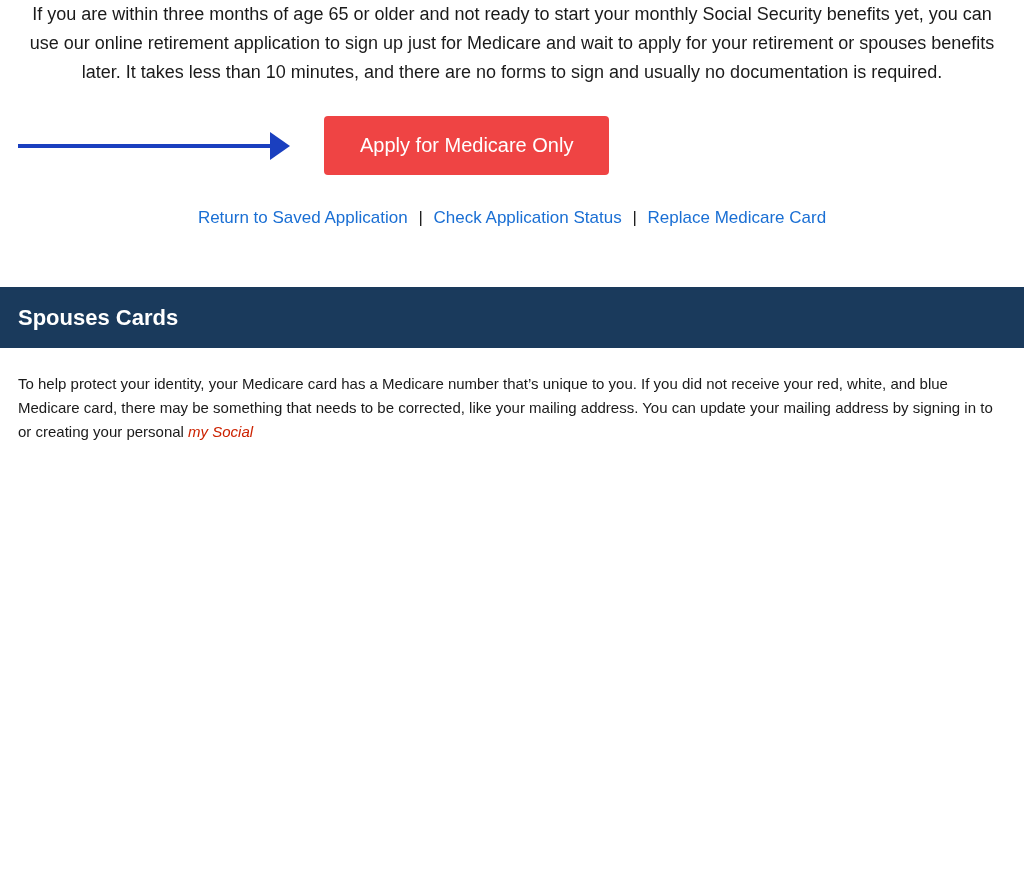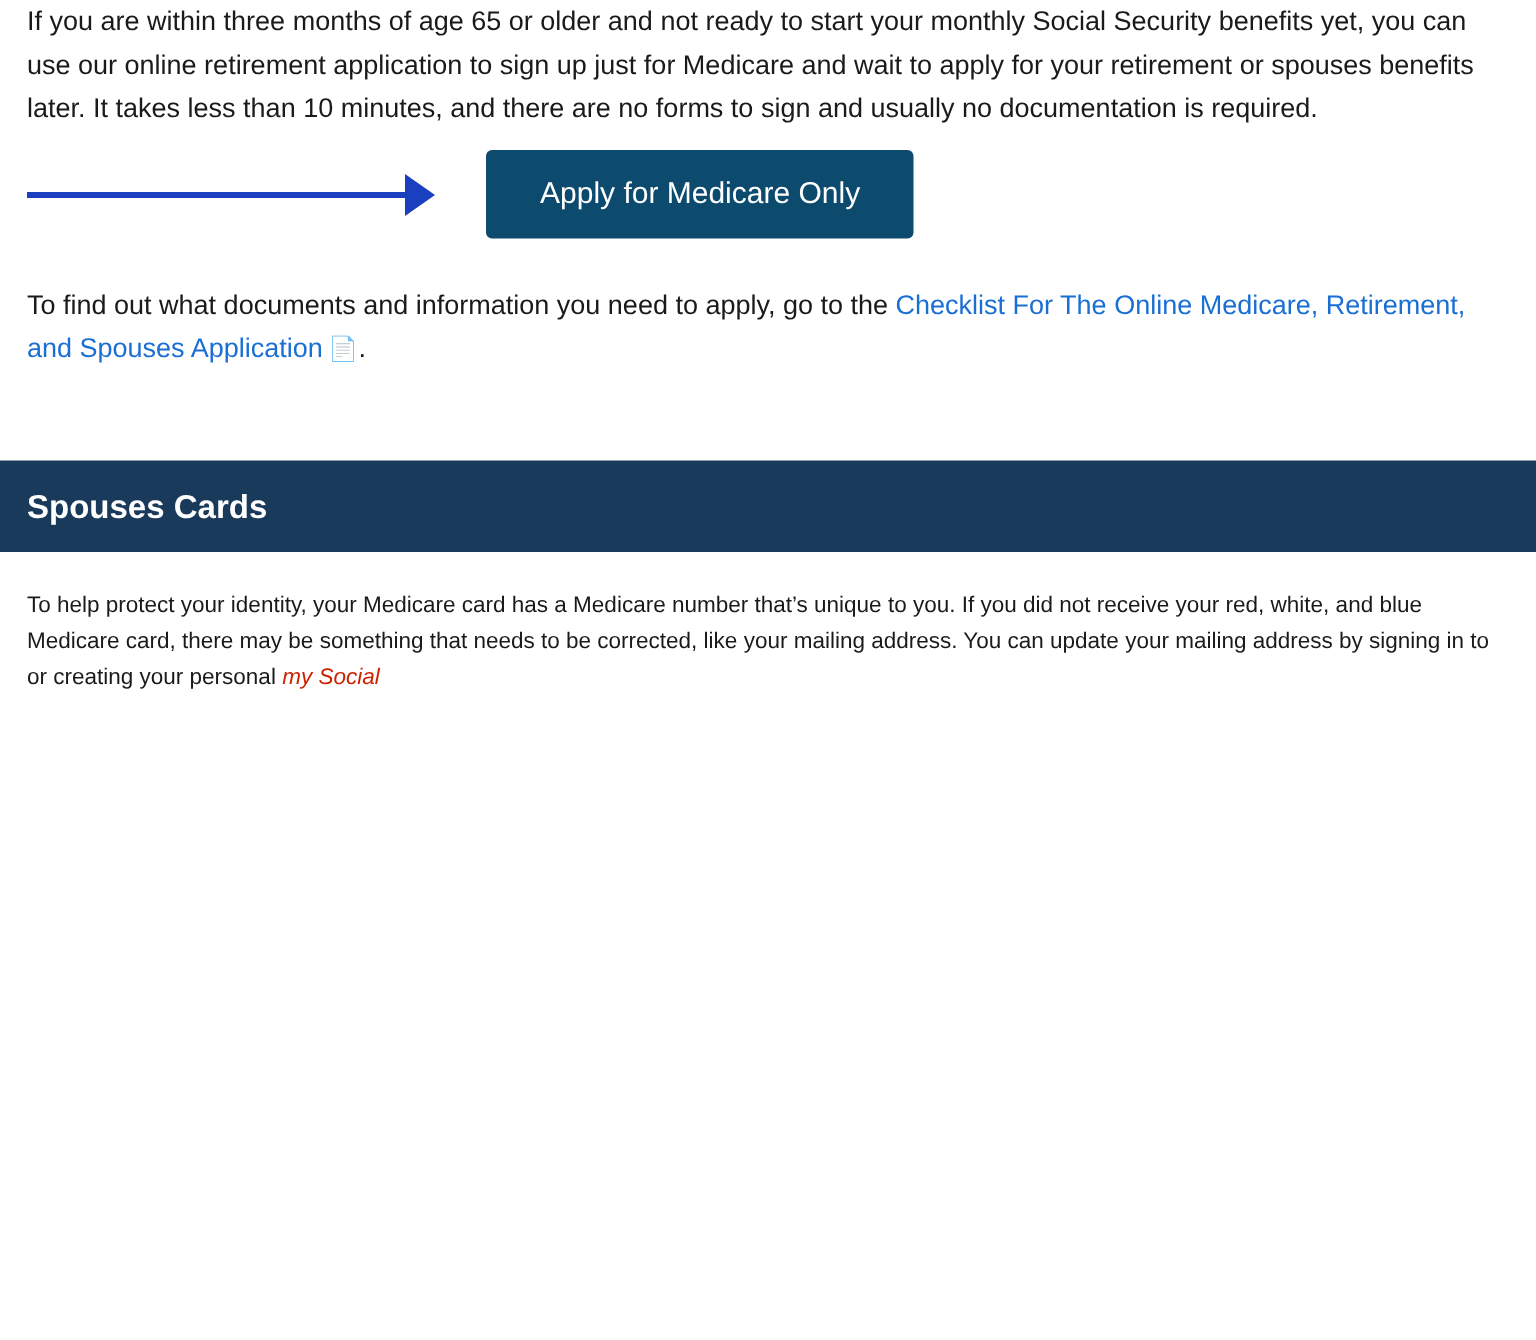--- a/index.html
+++ b/index.html
@@ -32,21 +32,22 @@
     }
 
     .content-area {
       padding: 0 18px 28px 18px;
     }
 
     .intro-paragraph {
       font-size: 18px;
       line-height: 1.6;
       color: #1a1a1a;
-      margin-bottom: 14px;
+      margin-bottom: 30px;
+      text-align: center;
     }
 
     .apply-row {
       display: flex;
       align-items: center;
       margin-bottom: 30px;
       gap: 0;
     }
 
     .arrow-container {
@@ -71,21 +72,21 @@
       top: 50%;
       transform: translateY(-50%);
       width: 0;
       height: 0;
       border-top: 14px solid transparent;
       border-bottom: 14px solid transparent;
       border-left: 20px solid #1a3fbf;
     }
 
     .apply-btn {
-      background-color: #0c4a6e;
+      background-color: #ef4444;
       color: #ffffff;
       border: none;
       padding: 18px 36px;
       font-size: 20px;
       font-weight: normal;
       cursor: pointer;
       border-radius: 4px;
       white-space: nowrap;
       margin-left: 28px;
     }
@@ -153,24 +154,28 @@
   <div class="content-area">
     <p class="intro-paragraph">If you are within three months of age 65 or older and not ready to start your monthly Social Security benefits yet, you can use our online retirement application to sign up just for Medicare and wait to apply for your retirement or spouses benefits later. It takes less than 10 minutes, and there are no forms to sign and usually no documentation is required.</p>
 
     <div class="apply-row">
       <div class="arrow-container">
         <div class="arrow-line"></div>
       </div>
       <button class="apply-btn">Apply for Medicare Only</button>
     </div>
 
+    <div class="links-row">
+      <a href="#">Return to Saved Application</a>
+      <span class="separator">|</span>
+      <a href="#">Check Application Status</a>
+      <span class="separator">|</span>
+      <a href="#">Replace Medicare Card</a>
+    </div>
 
-    <p class="checklist-paragraph">
-      <span>To find out what documents and information you need to apply, go to the </span><a href="#">Checklist For The Online Medicare, Retirement, and Spouses Application</a><span class="pdf-icon">📄</span><span>.</span>
-    </p>
   </div>
 </div>
 
 <div class="medicare-cards-section">
   <div class="section-header">
     <h2>Spouses Cards</h2>
   </div>
 
   <div class="cards-content">
     <p class="cards-paragraph">

